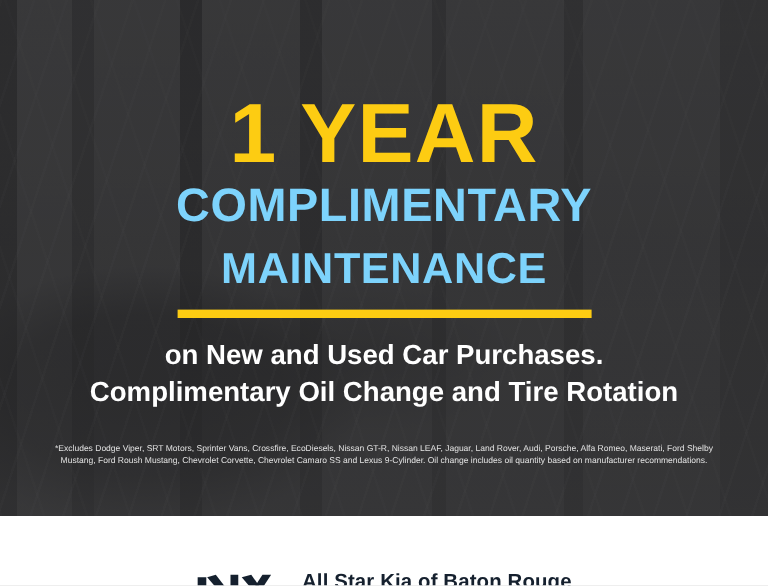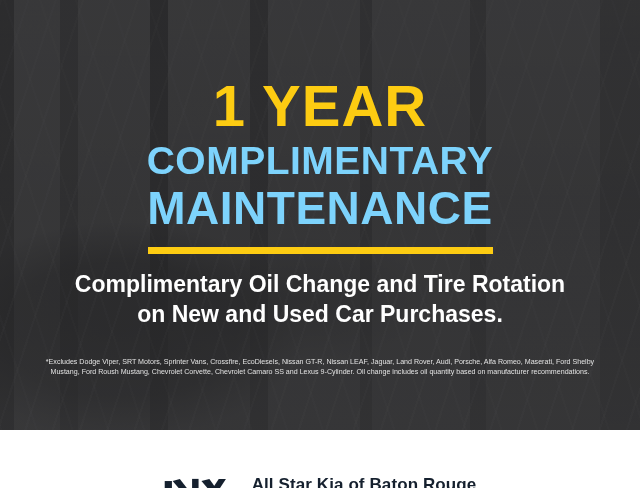--- a/index.html
+++ b/index.html
@@ -87,21 +87,21 @@
     display: flex;
     flex-direction: column;
     align-items: center;
   }
 
   .headline-year {
     margin-top: 78px;
     color: #FDCC12;
     font-family: "Liberation Sans", sans-serif;
     font-weight: bold;
-    font-size: 58px;
+    font-size: 70px;
     line-height: 0.96;
     letter-spacing: 1px;
     text-align: center;
     white-space: nowrap;
   }
 
   .headline-sub1,
   .headline-sub2 {
     color: #7dd3fc;
     font-family: "Liberation Sans", sans-serif;
@@ -109,22 +109,22 @@
     text-align: center;
     white-space: nowrap;
     letter-spacing: 0.5px;
   }
   .headline-sub1 {
     margin-top: 7px;
     font-size: 39px;
     line-height: 1.0;
   }
   .headline-sub2 {
-    margin-top: 5px;
-    font-size: 46px;
+    margin-top: 15px;
+    font-size: 36px;
     line-height: 1.0;
   }
 
   .rule {
     margin-top: 16px;
     width: 345px;
     height: 7px;
     background: #FDCC12;
   }
 
@@ -192,22 +192,22 @@
 
       <div class="headline-year">1 YEAR</div>
 
       <div class="headline-sub1">COMPLIMENTARY</div>
 
       <div class="headline-sub2">MAINTENANCE</div>
 
       <div class="rule"></div>
 
       <div class="offer-line">
+        <div>on New and Used Car Purchases.</div>
         <div>Complimentary Oil Change and Tire Rotation</div>
-        <div>on New and Used Car Purchases.</div>
       </div>
 
       <div class="disclaimer">
         <div>*Excludes Dodge Viper, SRT Motors, Sprinter Vans, Crossfire, EcoDiesels, Nissan GT-R, Nissan LEAF, Jaguar, Land Rover, Audi, Porsche, Alfa Romeo, Maserati, Ford Shelby</div>
         <div>Mustang, Ford Roush Mustang, Chevrolet Corvette, Chevrolet Camaro SS and Lexus 9-Cylinder. Oil change includes oil quantity based on manufacturer recommendations.</div>
       </div>
 
     </div>
   </div>
 

